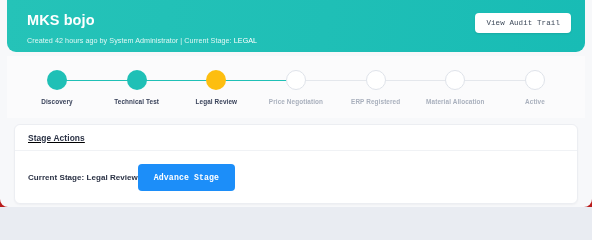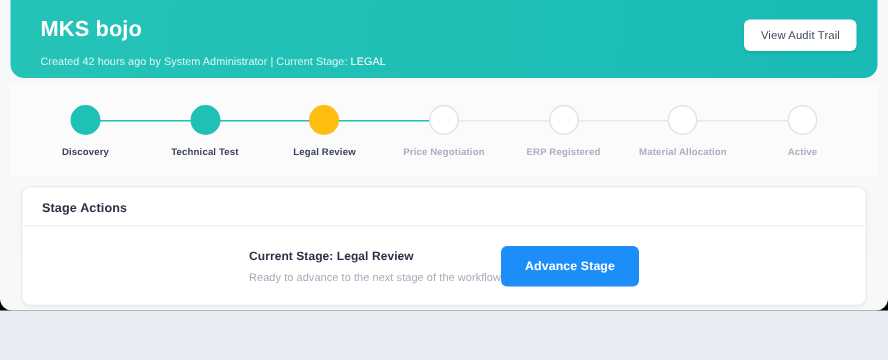--- a/index.html
+++ b/index.html
@@ -10,21 +10,21 @@
     width: 592px;
     height: 218px;
     background: #e9ecf2;
     font-family: "Liberation Sans", sans-serif;
     overflow: hidden;
   }
   .page {
     position: relative;
     width: 592px;
     height: 218px;
-    background: #000000;
+    background: #b91c1c;
   }
   .sheet {
     position: absolute;
     left: 0;
     top: 0;
     width: 592px;
     height: 207px;
     background: #f7f8fa;
     border-radius: 0 0 8px 8px;
     overflow: hidden;
@@ -64,21 +64,21 @@
   }
   .audit-btn {
     position: absolute;
     right: 14px;
     top: 13px;
     background: #ffffff;
     color: #3e4a5a;
     border: none;
     border-radius: 4px;
     font-size: 7.5px;
-    font-family: Liberation Sans, sans-serif;
+    font-family: Liberation Mono, monospace;
     padding: 6px 11px;
     box-shadow: 0 1px 2px rgba(0,0,0,0.10);
     cursor: pointer;
     letter-spacing: 0.1px;
   }
 
   
   .stepper-wrap {
     position: absolute;
     left: 7px;
@@ -152,31 +152,32 @@
     box-sizing: border-box;
     box-shadow: 0 1px 2px rgba(18,24,40,0.04);
   }
   .actions-head {
     height: 26px;
     border-bottom: 1px solid #f0f2f5;
     display: flex;
     align-items: center;
     padding: 0 13px;
     box-sizing: border-box;
+    text-decoration: underline;
   }
   .actions-head-title {
     font-size: 8.4px;
     font-weight: bold;
     color: #2b3245;
     letter-spacing: 0.1px;
   }
   .actions-body {
     display: flex;
     align-items: center;
-    justify-content: center;
+    justify-content: flex-start;
     padding: 0 13px;
     height: 52px;
     box-sizing: border-box;
   }
   .stage-text .line1 {
     font-size: 8px;
     font-weight: bold;
     color: #2b3245;
     line-height: 11px;
     letter-spacing: 0.05px;
@@ -187,21 +188,21 @@
     line-height: 11px;
     margin-top: 3px;
     letter-spacing: 0.05px;
   }
   .advance-btn {
     background: #1c8ef9;
     color: #ffffff;
     border: none;
     border-radius: 4px;
     font-size: 8.2px;
-    font-family: Liberation Sans, sans-serif;
+    font-family: Liberation Mono, monospace;
     font-weight: bold;
     padding: 9px 16px;
     cursor: pointer;
     letter-spacing: 0.1px;
   }
 
   .bottom-strip {
     position: absolute;
     left: 0;
     top: 207px;
@@ -264,21 +265,20 @@
         </div>
     </div>
 
     <div class="actions-card">
       <div class="actions-head">
         <span class="actions-head-title">Stage Actions</span>
       </div>
       <div class="actions-body">
         <div class="stage-text">
           <div class="line1">Current Stage: Legal Review</div>
-          <div class="line2">Ready to advance to the next stage of the workflow</div>
         </div>
         <button class="advance-btn">Advance Stage</button>
       </div>
     </div>
 
   </div>
   <div class="bottom-strip"></div>
 </div>
 
 </body></html>

